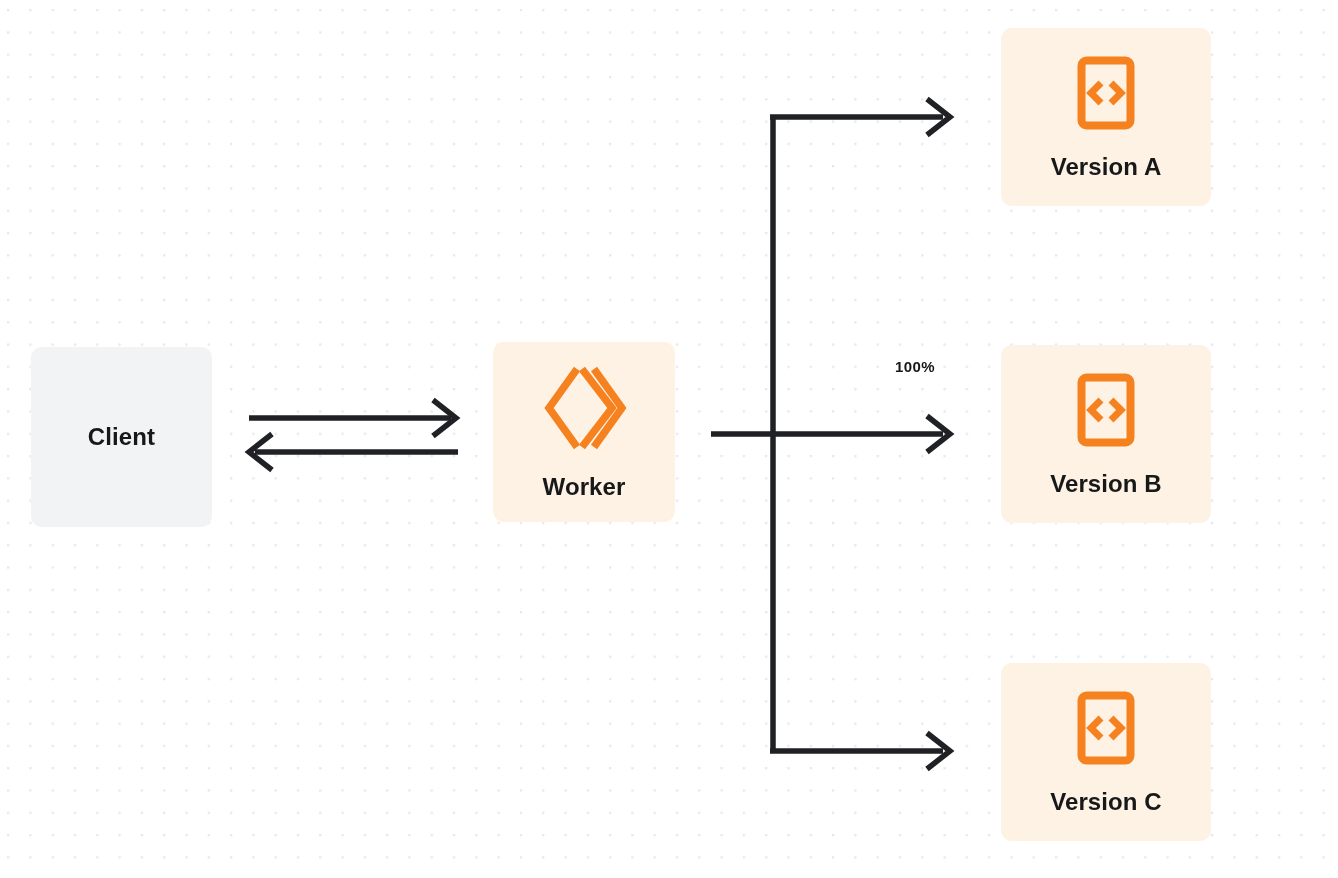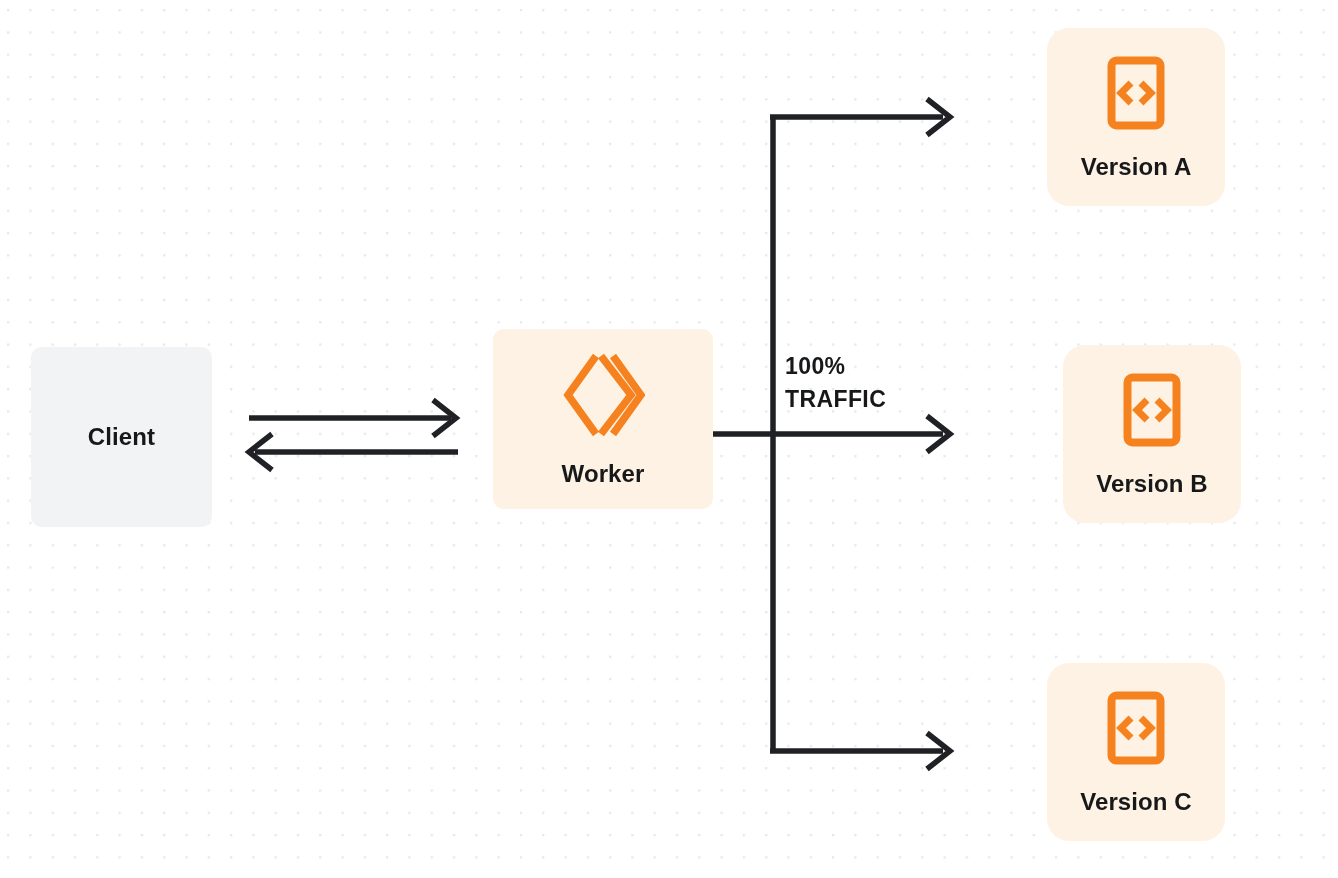--- a/index.html
+++ b/index.html
@@ -51,35 +51,34 @@
   .node-client {
     left: 31px;
     top: 347px;
     width: 181px;
     height: 180px;
     background-color: #f2f3f4;
   }
 
   .node-worker {
     left: 493px;
-    top: 329px;
-    width: 220px;
+    top: 342px;
+    width: 182px;
     height: 180px;
     background-color: #fdf2e4;
   }
 
   .node-version {
-    left: 1047px;
-    width: 178px;
+    left: 1001px;
+    width: 210px;
     height: 178px;
     background-color: #fdf2e4;
-    border-radius: 22px;
   }
   .node-version-a { top: 28px; }
-  .node-version-b { top: 345px; margin-left: 16px; }
+  .node-version-b { top: 345px; }
   .node-version-c { top: 663px; }
 
   .node-label {
     font-size: 24px;
     font-weight: 700;
     color: #17181a;
     letter-spacing: 0.1px;
     line-height: 1;
     white-space: nowrap;
   }
@@ -128,22 +127,22 @@
     line-height: 22px;
     white-space: nowrap;
   }
 
   
   #traffic-label {
     position: absolute;
     left: 785px;
     top: 350px;
     width: 150px;
-    text-align: left;
-    font-size: 23px;
+    text-align: right;
+    font-size: 15px;
     font-weight: 700;
     color: #17181a;
     line-height: 33px;
     letter-spacing: 0.4px;
   }
   #traffic-label .traffic-line {
     display: block;
     white-space: nowrap;
   }
 </style>
@@ -228,16 +227,15 @@
         <polyline points="24,27 14,37 24,47" fill="none" stroke="#f6821f" stroke-width="7" stroke-linecap="butt" stroke-linejoin="miter"></polyline>
         <polyline points="34,27 44,37 34,47" fill="none" stroke="#f6821f" stroke-width="7" stroke-linecap="butt" stroke-linejoin="miter"></polyline>
       </svg>
     </span>
     <span class="node-label">Version C</span>
   </div>
 
 
   <div id="traffic-label">
     <span class="traffic-line">100%</span>
-    <span class="traffic-line">TRAFFIC</span>
   </div>
 
 </div>
 
 </body></html>

